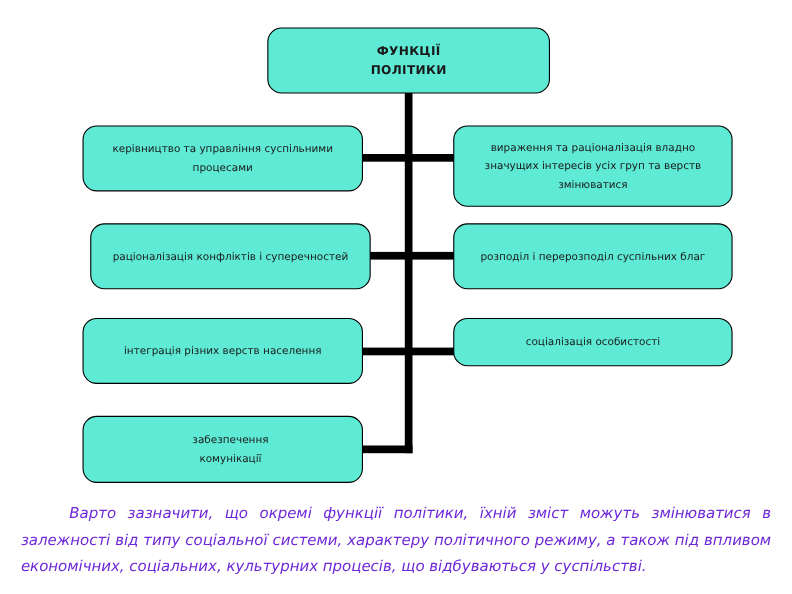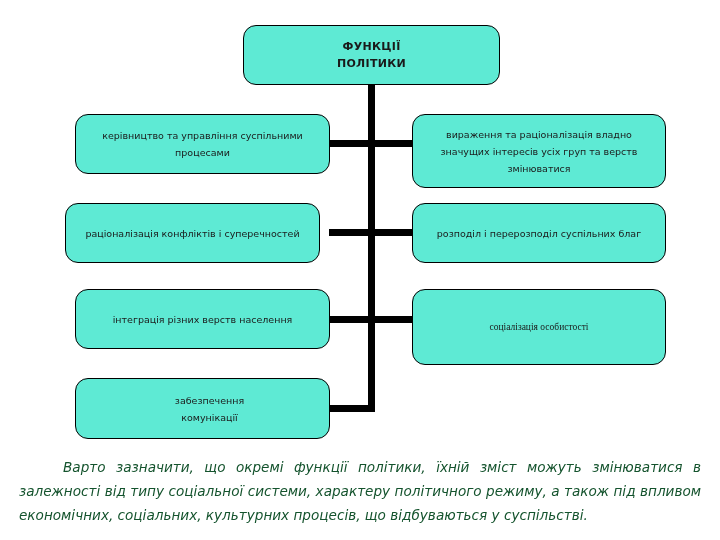--- a/index.html
+++ b/index.html
@@ -50,21 +50,21 @@
     position: absolute;
     left: 0;
     top: 455px;
     width: 720px;
     box-sizing: border-box;
     padding: 0 19px;
     margin: 0;
     font-style: italic;
     font-size: 13.6px;
     line-height: 24px;
-    color: #14532d;
+    color: #6d28d9;
     text-align: justify;
     text-indent: 44px;
   }
 </style>
 </head>
 <body>
 
 <div class="canvas">
 
   <div class="conn" style="left:368px; top:84px; width:7px; height:328px;"></div>
@@ -75,38 +75,38 @@
 
   <div class="box root" style="left:243px; top:25px; width:257px; height:60px;">
     <span class="bl">ФУНКЦІЇ</span>
     <span class="bl">ПОЛІТИКИ</span>
   </div>
 
   <div class="box" style="left:75px; top:114px; width:255px; height:60px;">
     <span class="bl">керівництво та управління суспільними</span>
     <span class="bl">процесами</span>
   </div>
-  <div class="box" style="left:65px; top:203px; width:255px; height:60px;">
+  <div class="box" style="left:82px; top:203px; width:255px; height:60px;">
     <span class="bl">раціоналізація конфліктів і суперечностей</span>
   </div>
   <div class="box" style="left:75px; top:289px; width:255px; height:60px;align-items:center;">
     <span class="bl">інтеграція різних верств населення</span>
   </div>
   <div class="box" style="left:75px; top:378px; width:255px; height:61px;padding-left:24px;">
     <span class="bl">забезпечення</span>
     <span class="bl">комунікації</span>
   </div>
 
   <div class="box" style="left:412px; top:114px; width:254px; height:74px;text-align:center;">
     <span class="bl">вираження та раціоналізація владно</span>
     <span class="bl">значущих інтересів усіх груп та верств</span>
     <span class="bl">змінюватися</span>
   </div>
   <div class="box" style="left:412px; top:203px; width:254px; height:60px;">
     <span class="bl">розподіл і перерозподіл суспільних благ</span>
   </div>
-  <div class="box" style="left:412px; top:289px; width:254px; height:76px;font-family:Liberation Serif, serif;">
+  <div class="box" style="left:412px; top:289px; width:254px; height:44px;">
     <span class="bl">соціалізація особистості</span>
   </div>
 
   <p class="note">Варто зазначити, що окремі функції політики, їхній зміст можуть змінюватися в залежності від типу соціальної системи, характеру політичного режиму, а також під впливом економічних, соціальних, культурних процесів, що відбуваються у суспільстві.</p>
 
 </div>
 
 </body></html>

